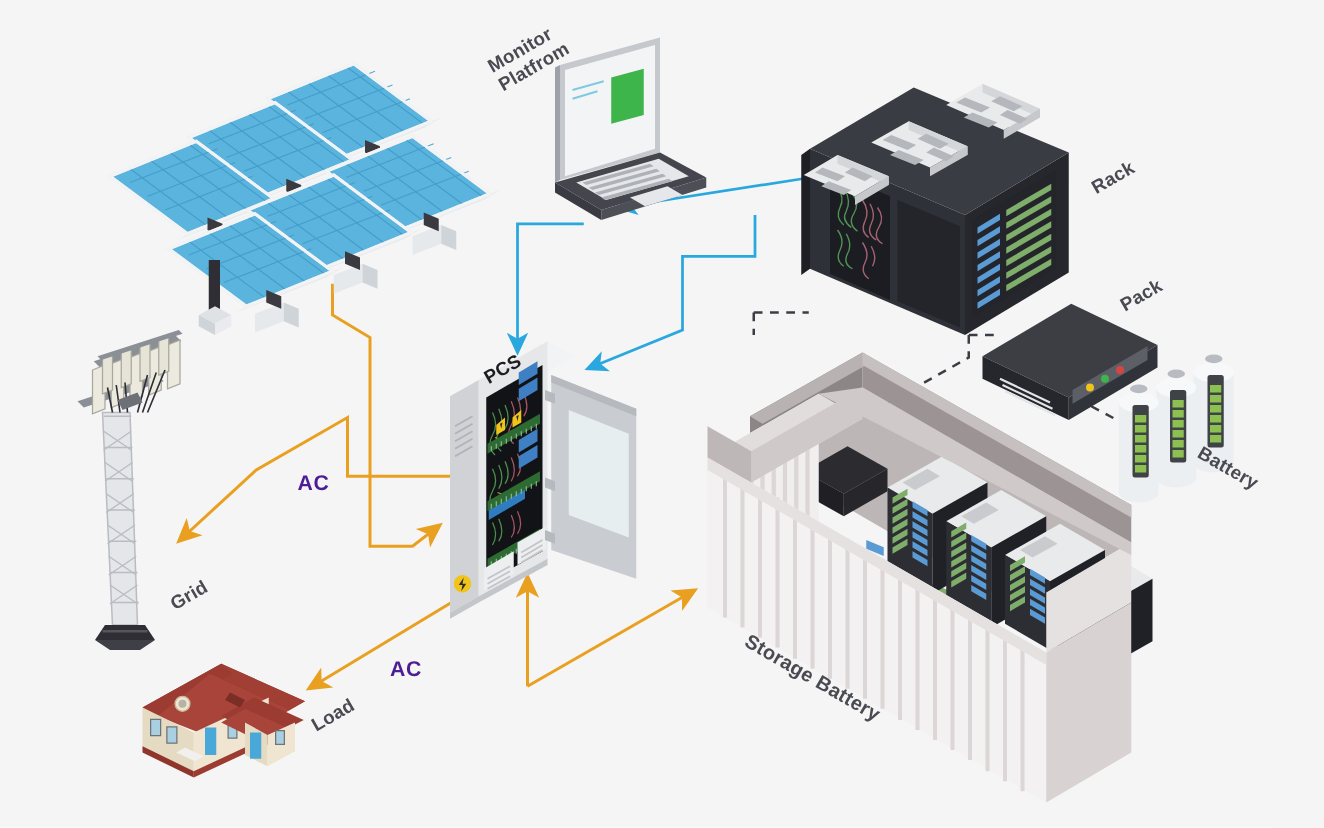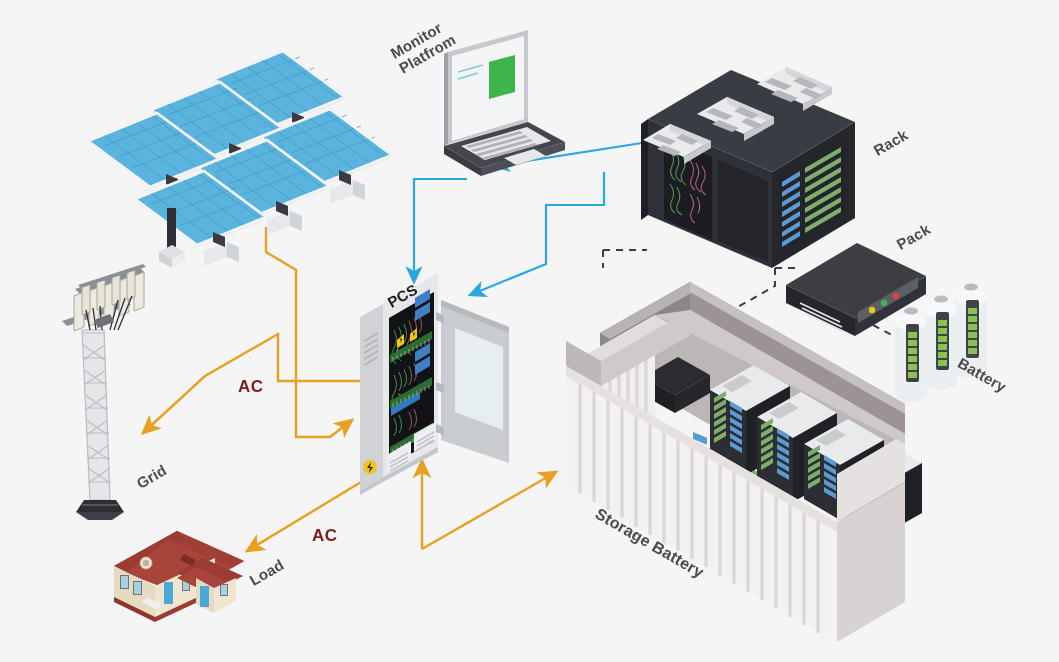--- a/index.html
+++ b/index.html
@@ -27,21 +27,21 @@
   .lbl {
     position: absolute;
     font-family: "Liberation Sans", sans-serif;
     font-weight: bold;
     color: #4a4a52;
     white-space: pre;
     line-height: 1.12;
     letter-spacing: .2px;
   }
   .lbl.ac {
-    color: #7f1d1d;
+    color: #4c1d95;
     letter-spacing: .5px;
   }
   .lbl.pcs {
     color: #1d1d22;
   }
 </style>
 </head>
 <body>
 
 <div id="stage">

